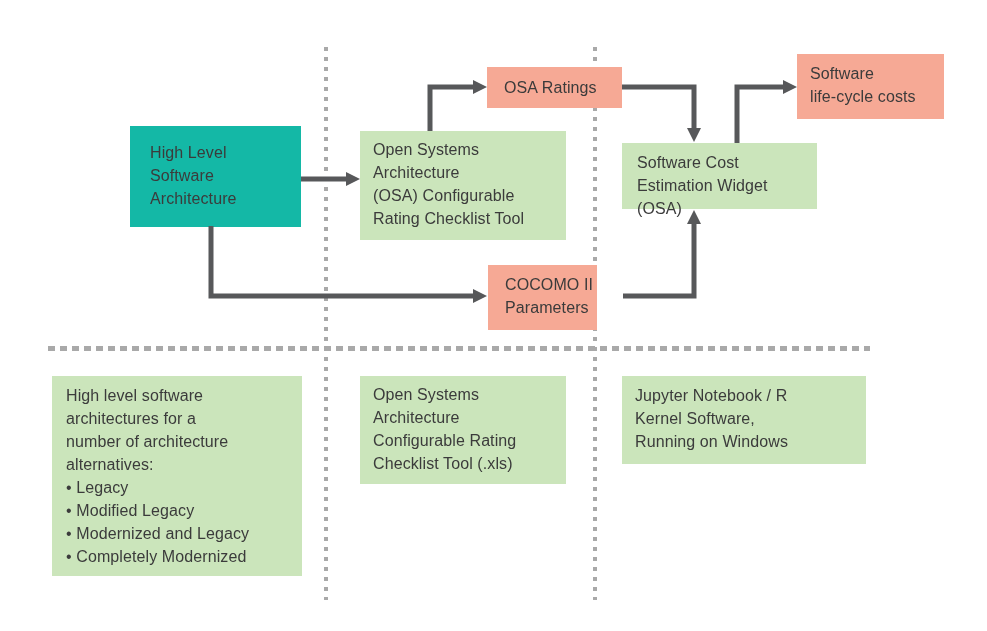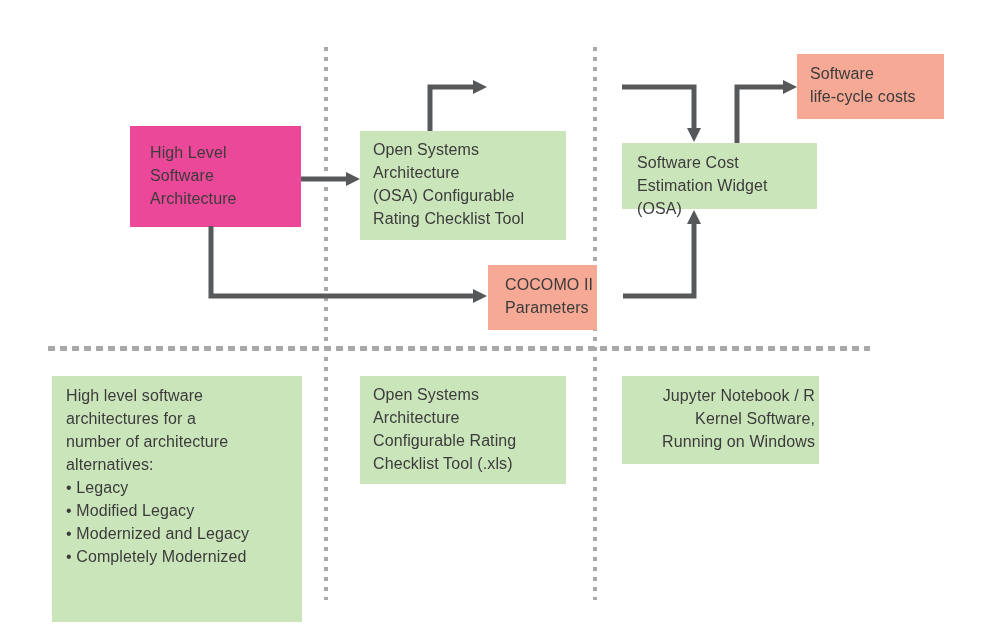--- a/index.html
+++ b/index.html
@@ -20,21 +20,21 @@
     position: absolute;
     box-sizing: border-box;
     font-size: 16px;
     line-height: 23px;
     white-space: pre-line;
     color: #3b3b3b;
     letter-spacing: 0.1px;
   }
   .green  { background: #cbe5bb; }
   .salmon { background: #f6a995; }
-  .gray   { background: #ec4899; }
+  .gray   { background: #14b8a6; }
 
   .divider-v {
     position: absolute;
     width: 4px;
     background: repeating-linear-gradient(to bottom, #a9a9a9 0px, #a9a9a9 4px, transparent 4px, transparent 10px);
   }
   .divider-h {
     position: absolute;
     height: 5px;
     background: repeating-linear-gradient(to right, #a9a9a9 0px, #a9a9a9 7px, transparent 7px, transparent 12px);
@@ -46,23 +46,23 @@
     pointer-events: none;
   }
 
   
   #n-hla      { left:130px; top:126px; width:171px; height:101px; padding:15px 8px 0 20px; }
   #n-osatool  { left:360px; top:131px; width:206px; height:109px; padding:7px 6px 0 13px; }
   #n-ratings  { left:487px; top:67px;  width:135px; height:41px;  display:flex; align-items:center; padding-left:17px; }
   #n-lifecost { left:797px; top:54px;  width:147px; height:65px;  padding:8px 4px 0 13px; }
   #n-widget   { left:622px; top:143px; width:195px; height:66px;  padding:8px 4px 0 15px; }
   #n-cocomo   { left:488px; top:265px; width:109px; height:65px;  padding:8px 4px 0 17px; }
-  #n-note1    { left:52px;  top:376px; width:250px; height:246px; padding:8px 4px 0 14px; }
+  #n-note1    { left:52px;  top:376px; width:250px; height:200px; padding:8px 4px 0 14px; }
   #n-note2    { left:360px; top:376px; width:206px; height:108px; padding:7px 4px 0 13px; }
-  #n-note3    { left:622px; top:376px; width:197px; height:88px;  padding:8px 4px 8px 13px;text-align:right; }
+  #n-note3    { left:622px; top:376px; width:244px; height:88px;  padding:8px 4px 8px 13px; }
 
   #div-v1 { left:324px; top:47px; height:553px; }
   #div-v2 { left:593px; top:47px; height:553px; }
   #div-h1 { left:48px;  top:346px; width:822px; }
 </style>
 </head>
 <body>
 
 <div class="canvas">
 
@@ -72,20 +72,21 @@
 
   <div class="node gray" id="n-hla">High Level
 Software
 Architecture</div>
 
   <div class="node green" id="n-osatool">Open Systems
 Architecture
 (OSA) Configurable
 Rating Checklist Tool</div>
 
+  <div class="node salmon" id="n-ratings">OSA Ratings</div>
 
   <div class="node salmon" id="n-lifecost">Software
 life-cycle costs</div>
 
   <div class="node green" id="n-widget">Software Cost
 Estimation Widget (OSA)</div>
 
   <div class="node salmon" id="n-cocomo">COCOMO II
 Parameters</div>
 

